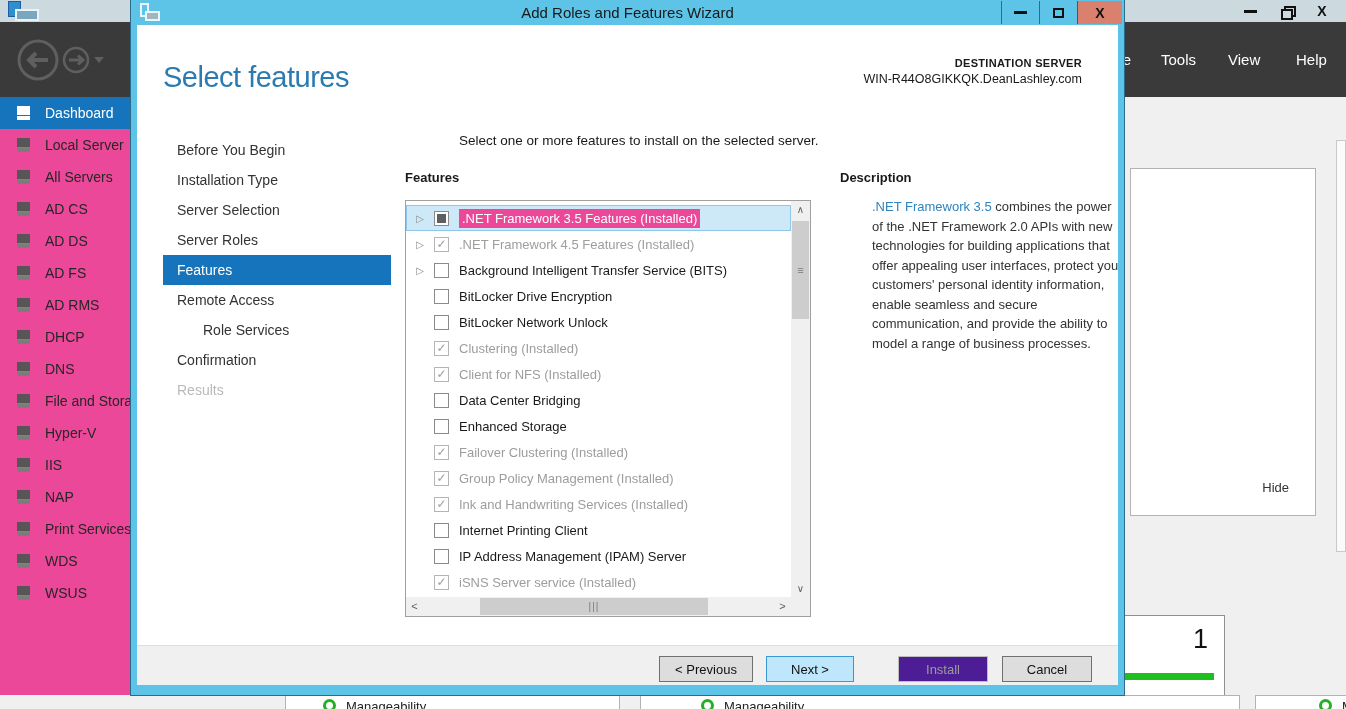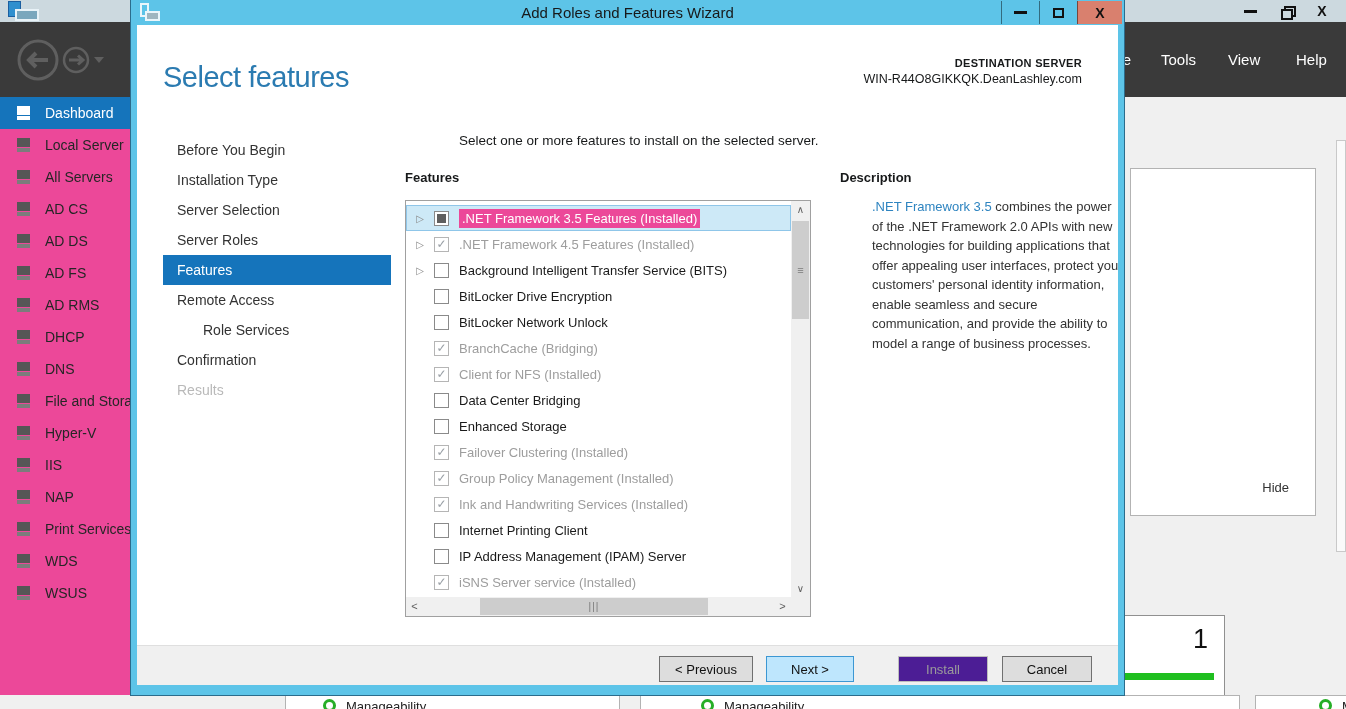--- a/index.html
+++ b/index.html
@@ -358,21 +358,21 @@
               <span>BitLocker Drive Encryption</span>
             </div>
             <div class="frow">
               <span class="expander"></span>
               <span class="cb"></span>
               <span>BitLocker Network Unlock</span>
             </div>
             <div class="frow gray">
               <span class="expander"></span>
               <span class="cb checked">✓</span>
-              <span>BranchCache (Bridging)</span>
+              <span>Clustering (Installed)</span>
             </div>
             <div class="frow gray">
               <span class="expander"></span>
               <span class="cb checked">✓</span>
               <span>Client for NFS (Installed)</span>
             </div>
             <div class="frow">
               <span class="expander"></span>
               <span class="cb"></span>
               <span>Data Center Bridging</span>

